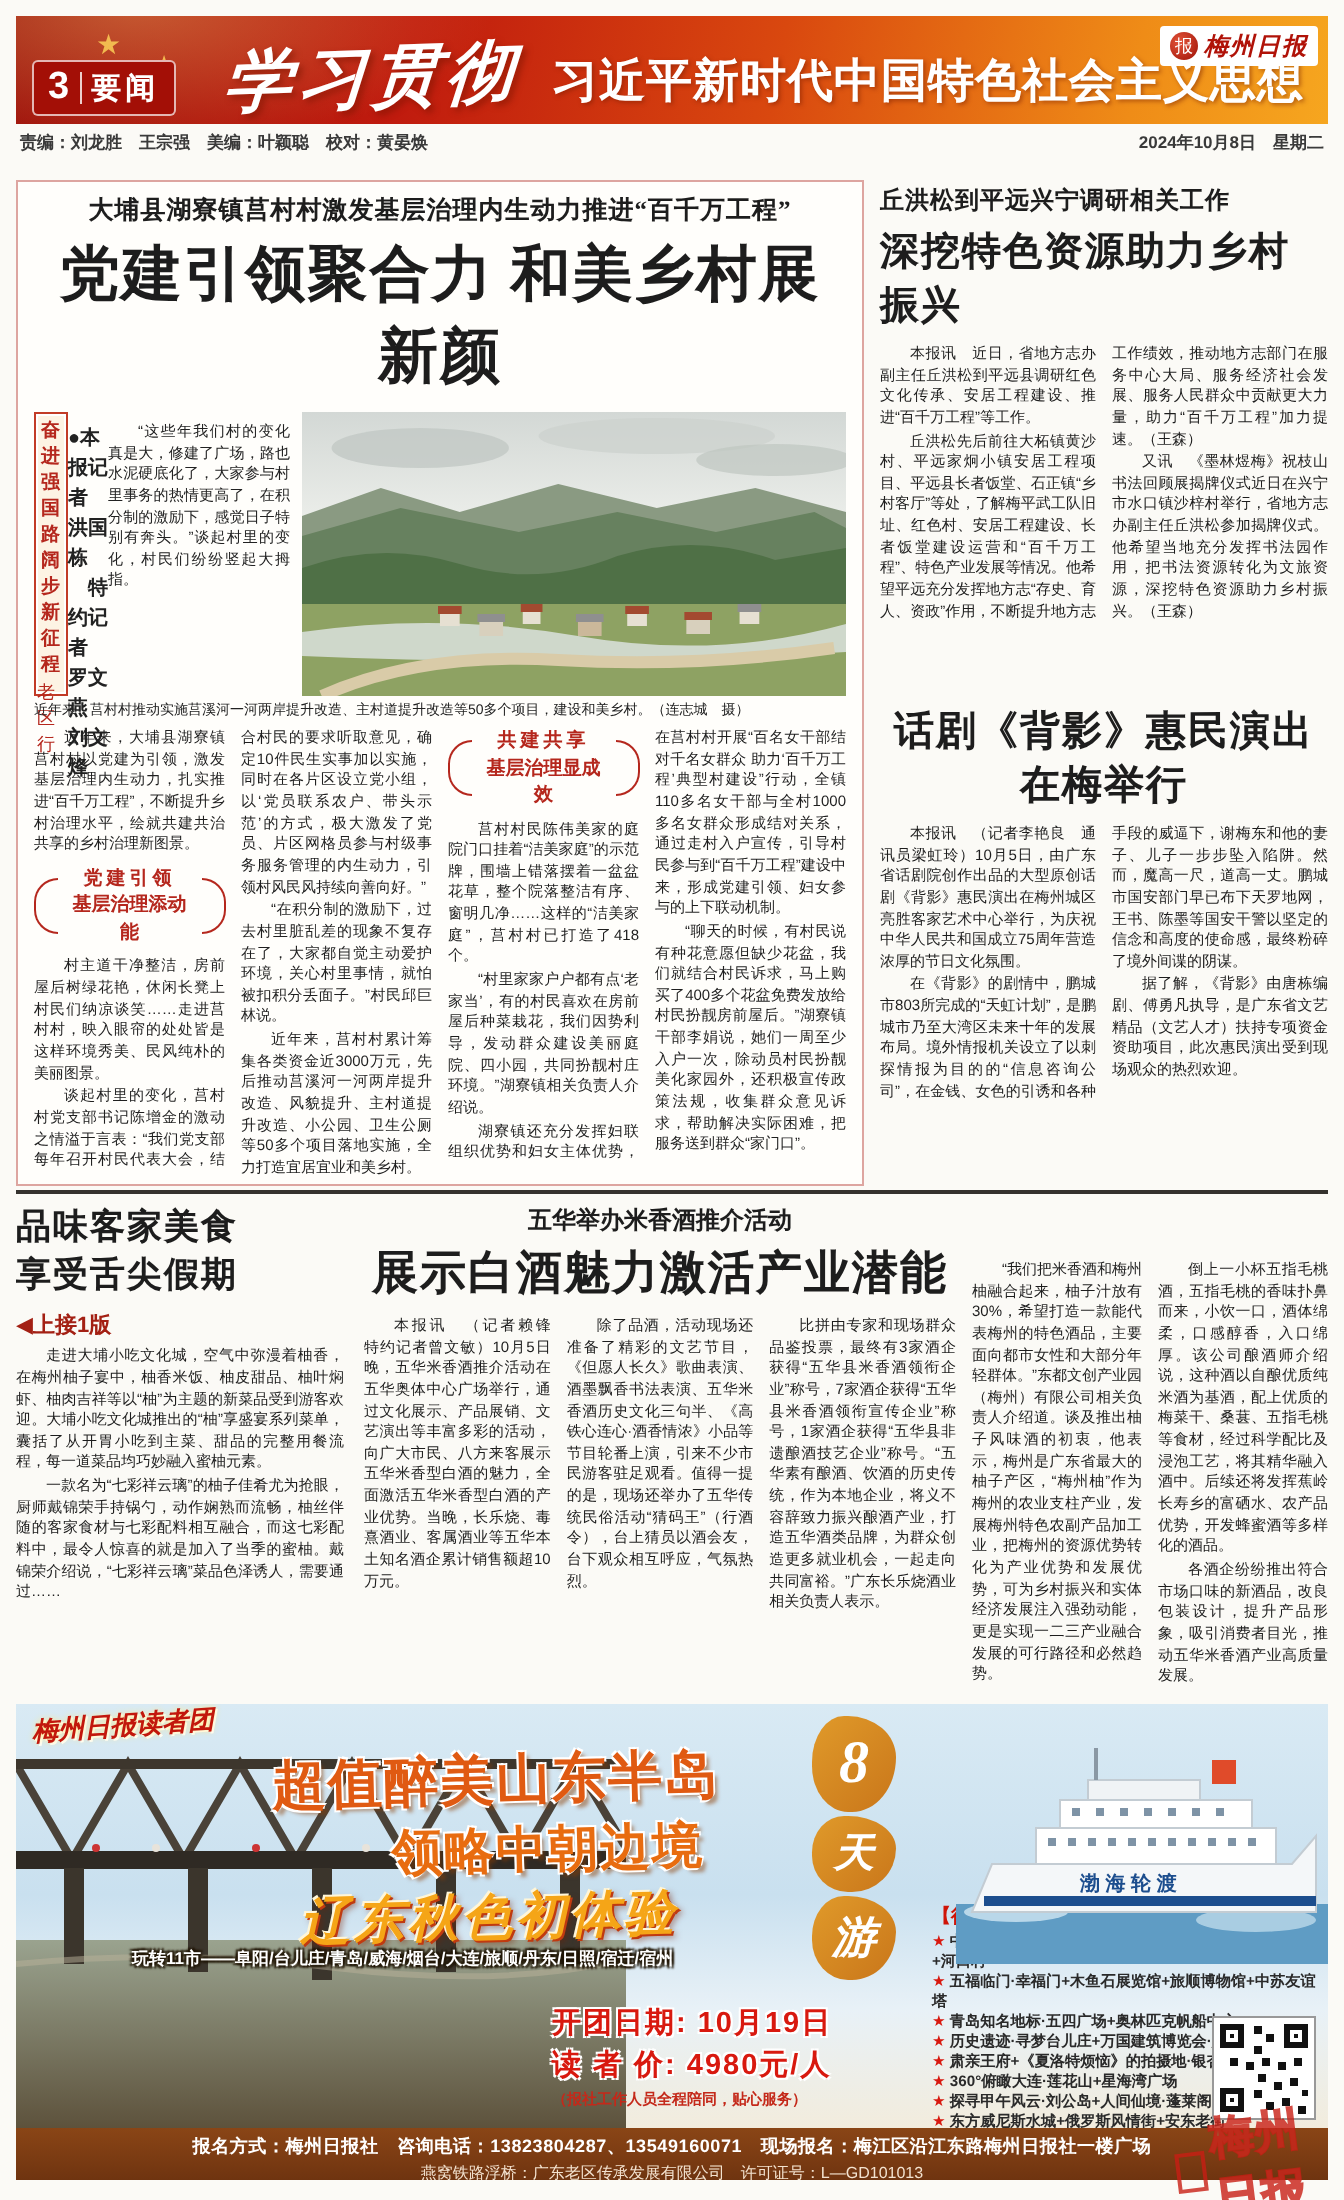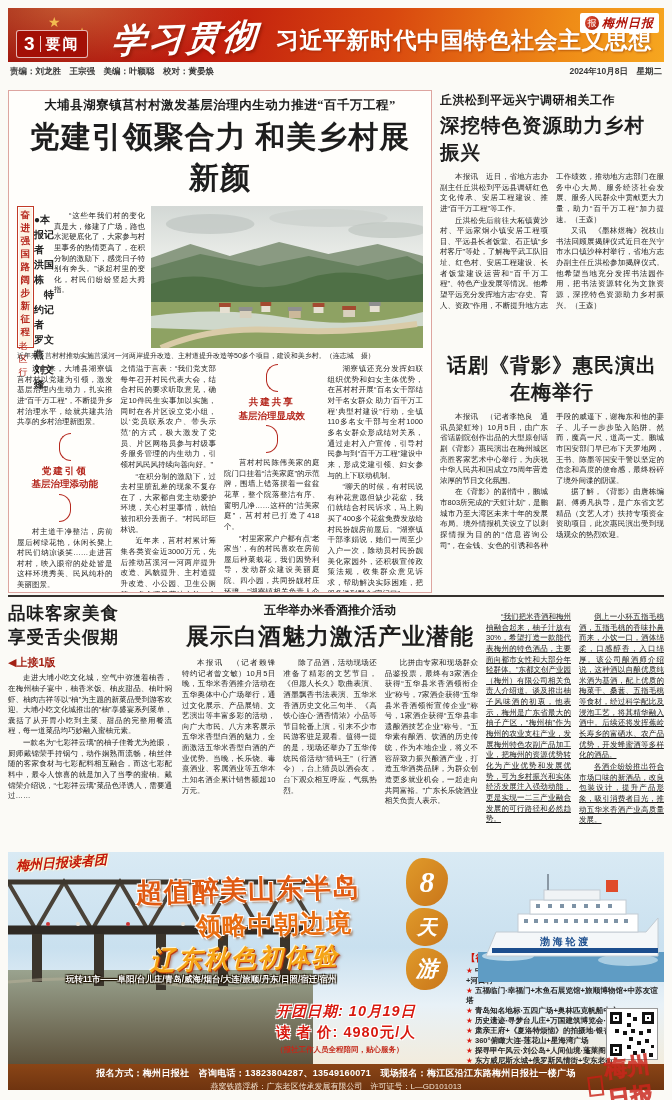--- a/index.html
+++ b/index.html
@@ -65,21 +65,21 @@
   .byline{margin-top:6px;font-size:10px;line-height:1.5;color:#222;font-weight:bold;}
   .lead{margin-top:5px;font-size:7.5px;line-height:1.42;text-align:justify;color:#222;}
   .lead p{margin:0;text-indent:2em;}
   .photo{flex:1;height:142px;overflow:hidden;background:#cfd6cc;}
   .caption{font-size:7px;color:#222;margin-top:3px;line-height:1.3;}
   .mbody{margin-top:4px;column-count:4;column-gap:8px;height:288px;overflow:hidden;
     font-size:7.5px;line-height:1.42;text-align:justify;color:#1f1f1f;}
   .mbody [data-bind-list]{display:contents;}
   .mbody p{margin:0 0 1px 0;text-indent:2em;}
   .colsub{break-inside:avoid;display:flex;align-items:center;justify-content:center;gap:3px;
-    margin:5px 0 5px 0;color:#b5271d;flex-direction:column;}
+    margin:5px 0 5px 0;color:#b5271d;}
   .colsub .arcL,.colsub .arcR{width:11px;height:26px;border:1.5px solid #b5271d;flex:none;}
   .colsub .arcL{border-right:none;border-radius:13px 0 0 13px;}
   .colsub .arcR{border-left:none;border-radius:0 13px 13px 0;}
   .colsub .t{text-align:center;font-weight:bold;}
   .colsub .l1{font-size:9.5px;letter-spacing:2px;}
   .colsub .l2{font-size:9.5px;}
 
   
   .rightcol{position:absolute;left:440px;top:92px;width:224px;height:500px;}
   .rk{font-size:12px;font-weight:bold;letter-spacing:.5px;}
@@ -99,21 +99,21 @@
   .cont{color:#a32014;font-size:11px;font-weight:bold;margin:6px 0 3px 0;}
   .botL .bd{font-size:7.5px;line-height:1.42;text-align:justify;}
   .botL .bd p{margin:0 0 1px 0;text-indent:2em;}
 
   .botM{position:absolute;left:182px;top:602px;width:296px;height:246px;overflow:hidden;}
   .botM .k{font-size:12px;font-weight:bold;text-align:center;}
   .botM .h{font-size:23px;font-weight:bold;text-align:center;letter-spacing:1px;margin:2px 0 6px 0;}
   .botM .bd{column-count:3;column-gap:8px;height:186px;overflow:hidden;font-size:7.5px;line-height:1.42;text-align:justify;}
   .botM .bd p{margin:0 0 1px 0;text-indent:2em;}
 
-  .botR{position:absolute;left:486px;top:612px;width:178px;height:246px;overflow:hidden;text-decoration:underline;}
+  .botR{position:absolute;left:486px;top:630px;width:178px;height:246px;overflow:hidden;}
   .botR .bd{column-count:2;column-gap:8px;height:246px;font-size:7.5px;line-height:1.42;text-align:justify;}
   .botR .bd p{margin:0 0 1px 0;text-indent:2em;}
 
   
   .ad{position:absolute;left:8px;top:852px;width:656px;height:212px;overflow:hidden;
     background:linear-gradient(180deg,#d9eaf4 0%,#c9e0ef 45%,#e8f1f7 72%,#f2ecdd 100%);}
   .ad .bridge{position:absolute;left:0;top:0;width:305px;height:212px;}
   .club{position:absolute;left:8px;top:2px;transform:rotate(-4deg);
     font-family:"Liberation Serif",serif;font-style:italic;font-weight:bold;font-size:13px;color:#c2170c;
     text-shadow:0 0 3px #ffe98a,1px 1px 0 #fff;}
@@ -132,21 +132,21 @@
   .days{position:absolute;left:398px;top:6px;width:42px;display:flex;flex-direction:column;gap:2px;}
   .days .blob{background:linear-gradient(135deg,#e09a2a,#c9761a);border-radius:40% 60% 55% 45%/50% 45% 60% 50%;
     color:#fff;text-align:center;font-weight:bold;font-family:"Liberation Serif",serif;font-style:italic;}
   .days .d8{font-size:30px;height:48px;line-height:48px;}
   .days .dt{font-size:20px;height:38px;line-height:38px;}
   .days .dy{font-size:22px;height:42px;line-height:42px;}
   .cities{position:absolute;left:58px;top:122px;font-size:8.5px;font-weight:bold;color:#fff;
     text-shadow:1px 1px 1px #201505,-1px -1px 1px #201505,1px -1px 1px #201505,-1px 1px 1px #201505;}
   .depart{position:absolute;left:268px;top:150px;width:190px;text-align:left;}
   .depart .d1{font-size:14.5px;font-weight:bold;color:#d8190f;
-    text-shadow:-1px -1px 0 #fff,1px -1px 0 #fff,-1px 1px 0 #fff,1px 1px 0 #fff;letter-spacing:1px;font-style:italic;}
+    text-shadow:-1px -1px 0 #fff,1px -1px 0 #fff,-1px 1px 0 #fff,1px 1px 0 #fff;letter-spacing:1px;}
   .depart .d2{font-size:14.5px;font-weight:bold;color:#d8190f;margin-top:2px;
     text-shadow:-1px -1px 0 #fff,1px -1px 0 #fff,-1px 1px 0 #fff,1px 1px 0 #fff;letter-spacing:1px;}
   .depart .note{font-size:7.5px;color:#c4291a;margin-top:3px;font-weight:bold;}
   .feat{position:absolute;left:458px;top:100px;width:196px;}
   .feat .ft{color:#cf1408;font-weight:bold;font-size:9.5px;margin-bottom:1px;}
   .feat .line{font-size:7.6px;line-height:1.32;color:#2a2a2a;font-weight:bold;margin:0;}
   .feat .line::before{content:"★ ";color:#d8190f;}
   .ship{position:absolute;left:470px;top:12px;width:186px;height:118px;}
   .qr{position:absolute;left:598px;top:156px;width:50px;height:50px;background:#fff;border:1px solid #999;}
 

